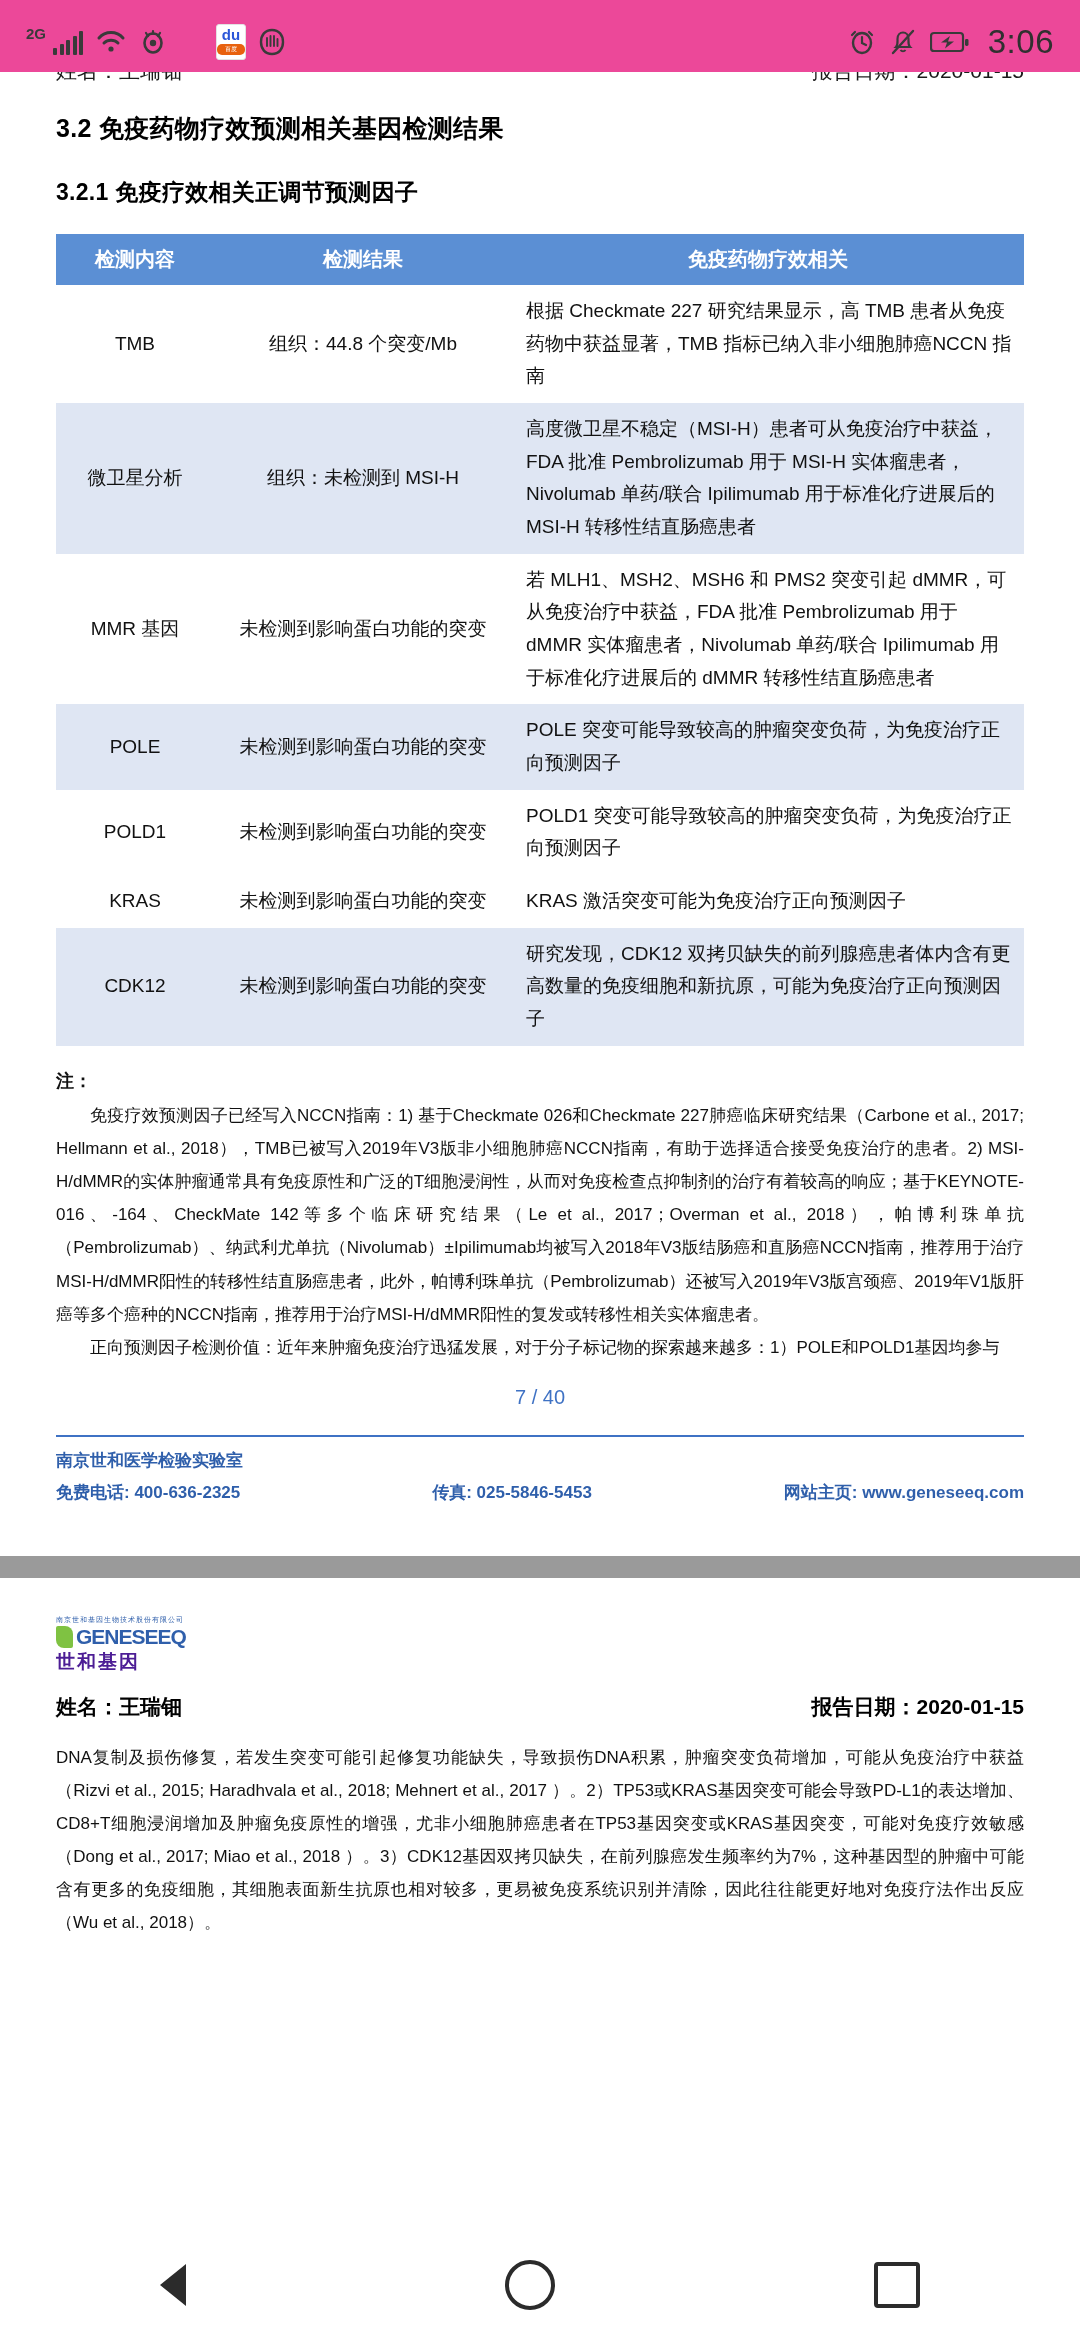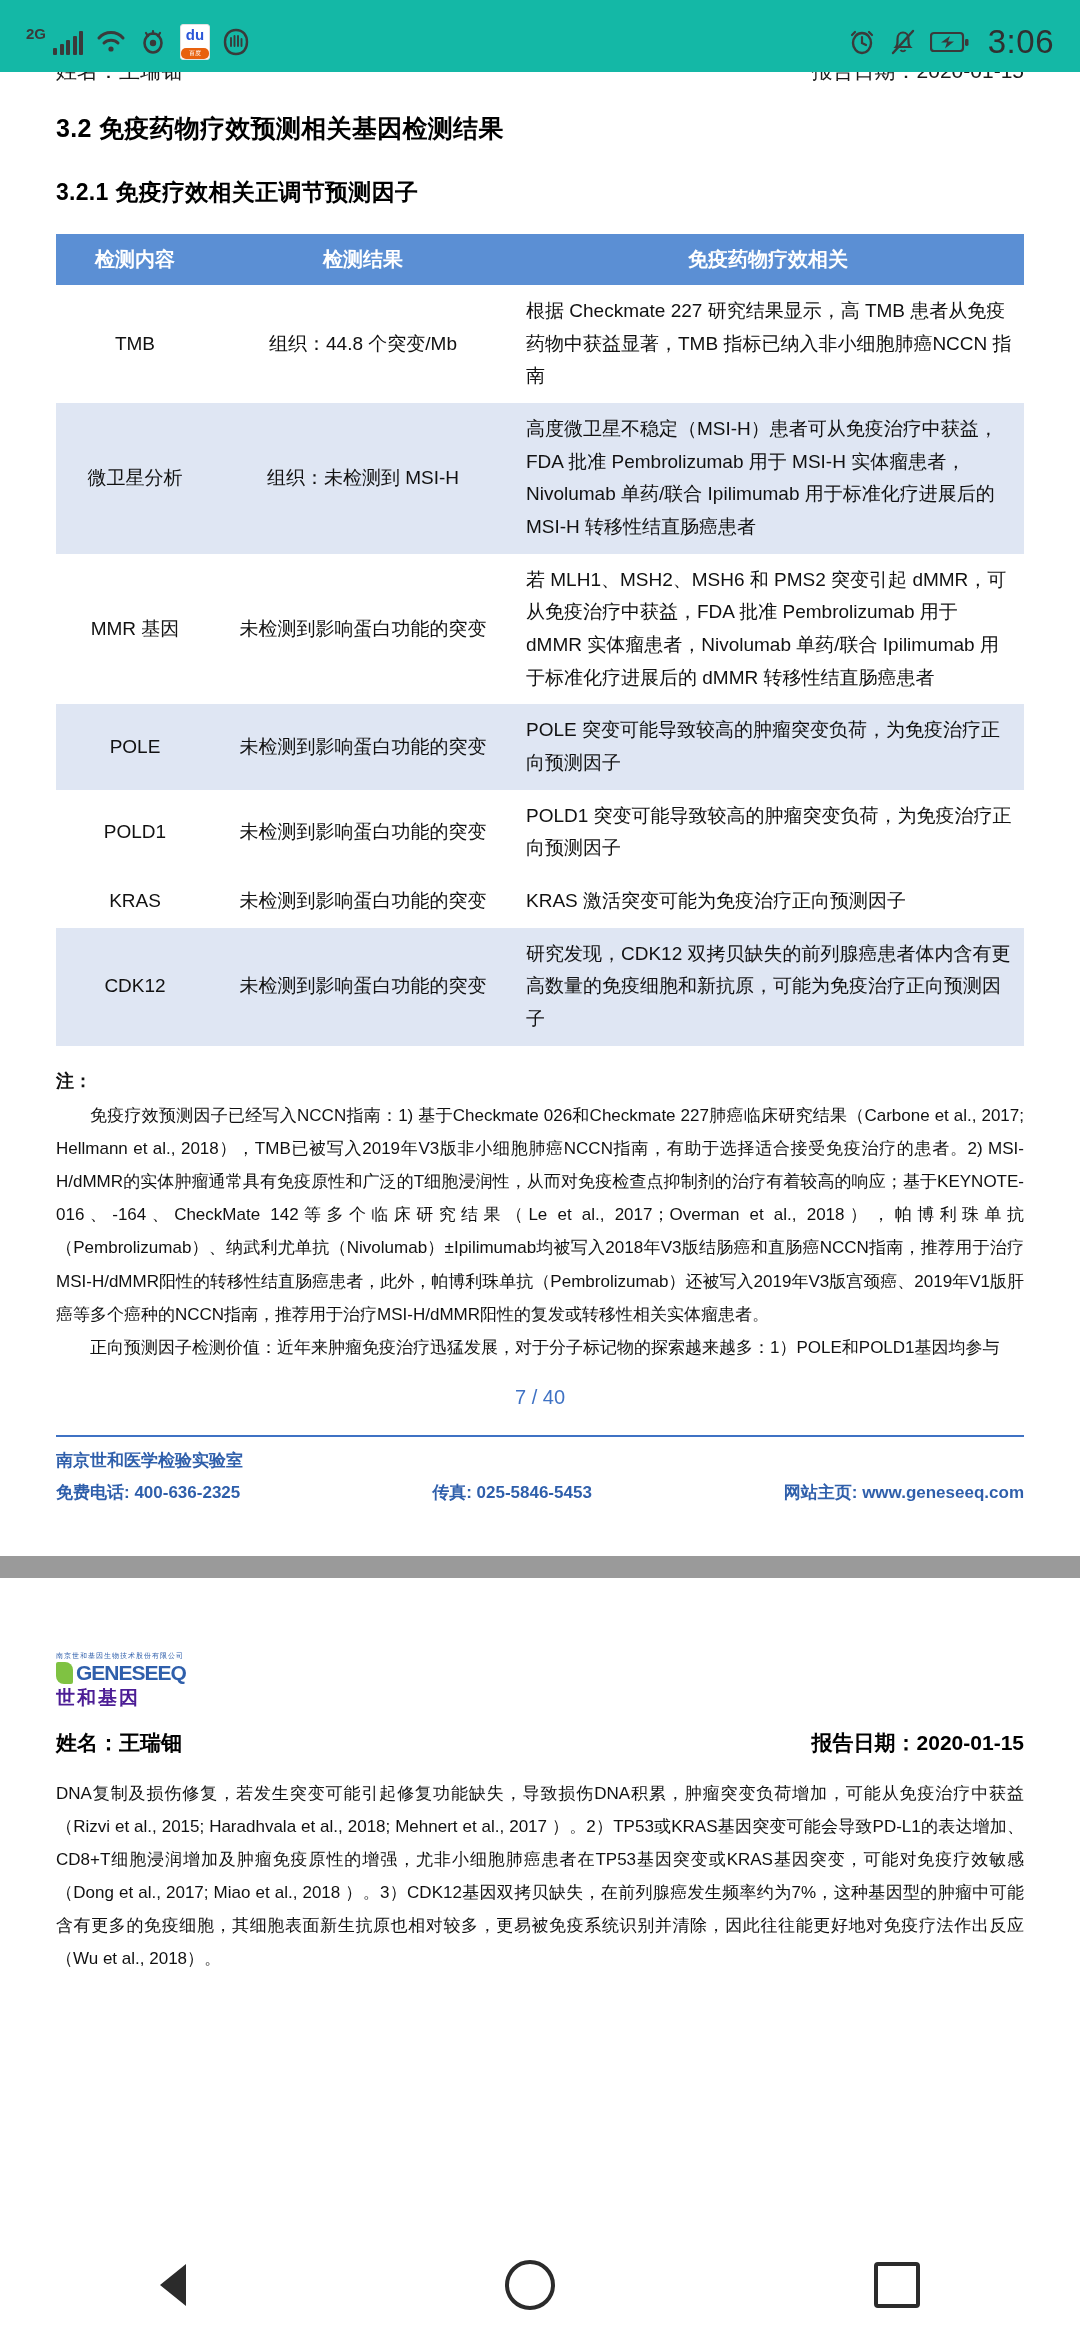--- a/index.html
+++ b/index.html
@@ -6,21 +6,21 @@
   body{
     width:1080px;height:2340px;
     background:#ffffff;
     font-family:"Liberation Sans","DejaVu Sans",sans-serif;
     overflow:hidden;
     position:relative;
   }
   
   .statusbar{
     height:84px;width:1080px;
-    background:#14b8a6;
+    background:#ec4899;
     display:flex;align-items:center;
     justify-content:space-between;
     padding:0 26px;box-sizing:border-box;gap:24px;
   }
   .sb-left{display:flex;align-items:center;gap:13px;}
   .sb-right{display:flex;align-items:center;gap:14px;}
   .sb-ico{display:inline-flex;align-items:center;justify-content:center;}
   .net-label{font-size:15px;color:#3a3a3a;position:relative;top:-9px;margin-right:-6px;font-weight:600;}
   .bars{display:flex;align-items:flex-end;gap:2.5px;height:26px;}
   .bars i{display:block;width:4px;background:#3a3a3a;border-radius:1px;}
@@ -28,22 +28,22 @@
   .bars i:nth-child(2){height:11px}
   .bars i:nth-child(3){height:15px}
   .bars i:nth-child(4){height:19px}
   .bars i:nth-child(5){height:24px}
   .clock{
     font-size:33px;color:#303030;margin-left:4px;
     letter-spacing:.5px;font-family:"Liberation Sans",sans-serif;
   }
   .baidu{
     width:28px;height:34px;background:#ffffff;border-radius:3px;
-    display:flex;flex-direction:column;align-items:center;justify-content:space-between;
-    overflow:hidden;border:1px solid #e2e2e2;
+    display:flex;flex-direction:column;align-items:center;justify-content:flex-start;
+    overflow:hidden;border:1px solid #e2e2e2;margin-left:36px;
   }
   .baidu .paw{font-size:15px;color:#2b56d8;line-height:15px;margin-top:2px;font-weight:700;}
   .baidu .bar{width:100%;height:11px;background:#e8610e;border-radius:5px;
     font-size:6px;color:#fff;text-align:center;line-height:11px;margin-top:2px;}
 
   
   .doc{
     position:absolute;top:72px;left:0;width:1080px;
   }
   .page{background:#fff;padding:0 0 0 0;position:relative;}
@@ -100,21 +100,21 @@
     color:#2f5fab;font-size:17px;font-weight:bold;
   }
   .footer .row{display:flex;justify-content:space-between;line-height:1.9;}
   .footer .row span{white-space:nowrap;}
   .footer .row .mid{flex:1;text-align:center;}
   .footer .row .rt{text-align:right;}
   .gap{height:46px;background:#ffffff;}
   .sep{height:22px;background:#9a9a9a;}
 
   
-  .p2{padding:30px 56px 0 56px;background:#fff;margin-top:36px;}
+  .p2{padding:30px 56px 0 56px;background:#fff;}
   .logo{
     display:inline-flex;flex-direction:column;align-items:flex-start;
     margin-bottom:12px;
   }
   .logo .tiny{font-size:7px;color:#2f5fab;letter-spacing:1px;}
   .logo .lg{
     font-size:21px;font-weight:bold;color:#2f5fab;letter-spacing:-1px;
     display:flex;align-items:center;
   }
   .logo .lg .mark{

